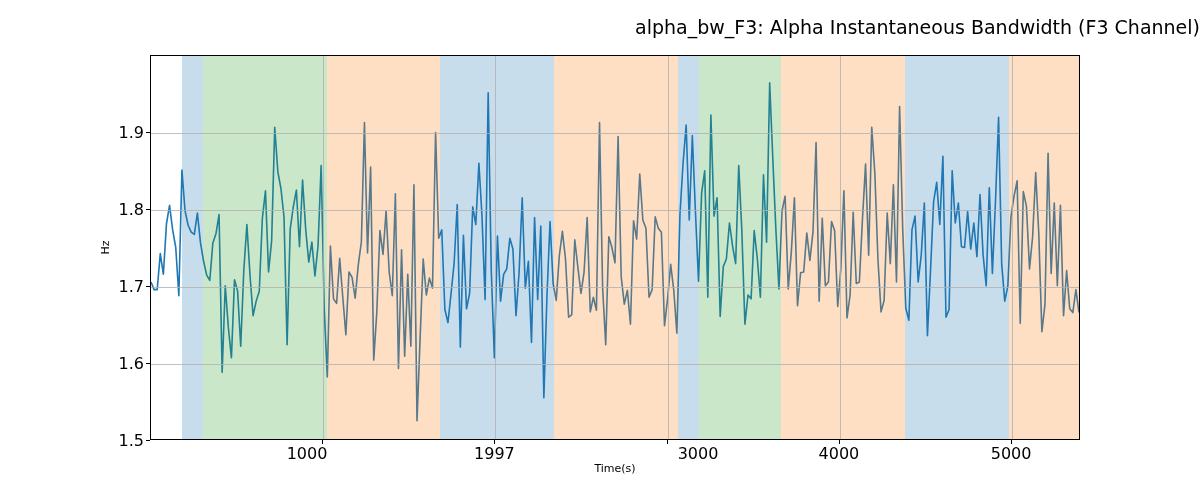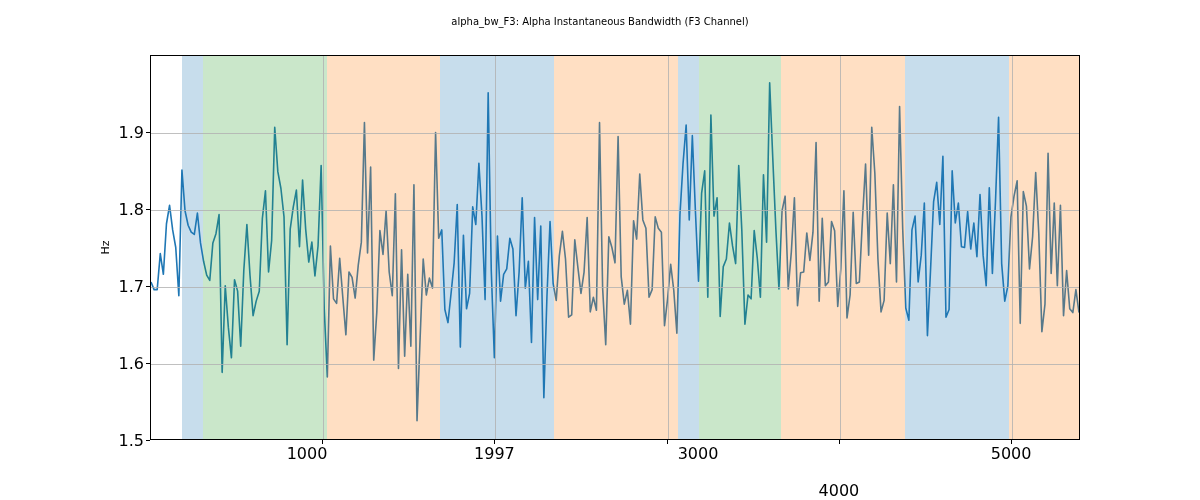--- a/index.html
+++ b/index.html
@@ -15,22 +15,22 @@
   .figure {
     position: relative;
     width: 1200px;
     height: 500px;
   }
   .title {
     position: absolute;
     top: 16px;
     left: 0;
     width: 1200px;
-    text-align: center;
-    font-size: 10px;
+    text-align: right;
+    font-size: 19px;
     color: #000000;
   }
   .axes {
     position: absolute;
     left: 150px;   
     top: 55px;     
     width: 930px;  
     height: 385px; 
     border: 1px solid #000000;
     box-sizing: border-box;
@@ -130,32 +130,33 @@
       <div class="grid-v" style="left: 344.444px;"></div>
       <div class="grid-v" style="left: 516.667px;"></div>
       <div class="grid-v" style="left: 688.889px;"></div>
       <div class="grid-v" style="left: 861.111px;"></div>
       <div class="grid-h" style="top: 308px;"></div>
       <div class="grid-h" style="top: 231px;"></div>
       <div class="grid-h" style="top: 154px;"></div>
       <div class="grid-h" style="top: 77px;"></div>
     </div>
 
+  <div class="xlabel">Time(s)</div>
   <div class="ylabel">
       <span>Hz</span>
     </div>
 
 <div class="tickmark-x" style="left: 322.222px;"></div>
     <div class="xtick" style="left: 307px;">1000</div>
     <div class="tickmark-x" style="left: 494.444px;"></div>
     <div class="xtick" style="left: 494.444px;">1997</div>
     <div class="tickmark-x" style="left: 666.667px;"></div>
     <div class="xtick" style="left: 698px;">3000</div>
     <div class="tickmark-x" style="left: 838.889px;"></div>
-    <div class="xtick" style="left: 838.889px; margin-top: 37px;">4000</div>
+    <div class="xtick" style="left: 838.889px;">4000</div>
     <div class="tickmark-x" style="left: 1011.11px;"></div>
     <div class="xtick" style="left: 1011.11px; text-align: center;">5000</div>
     <div class="tickmark-y" style="top: 440px;"></div>
     <div class="ytick" style="top: 440px; text-align: right;">1.5</div>
     <div class="tickmark-y" style="top: 363px;"></div>
     <div class="ytick" style="top: 363px;">1.6</div>
     <div class="tickmark-y" style="top: 286px;"></div>
     <div class="ytick" style="top: 286px;">1.7</div>
     <div class="tickmark-y" style="top: 209px;"></div>
     <div class="ytick" style="top: 209px;">1.8</div>

